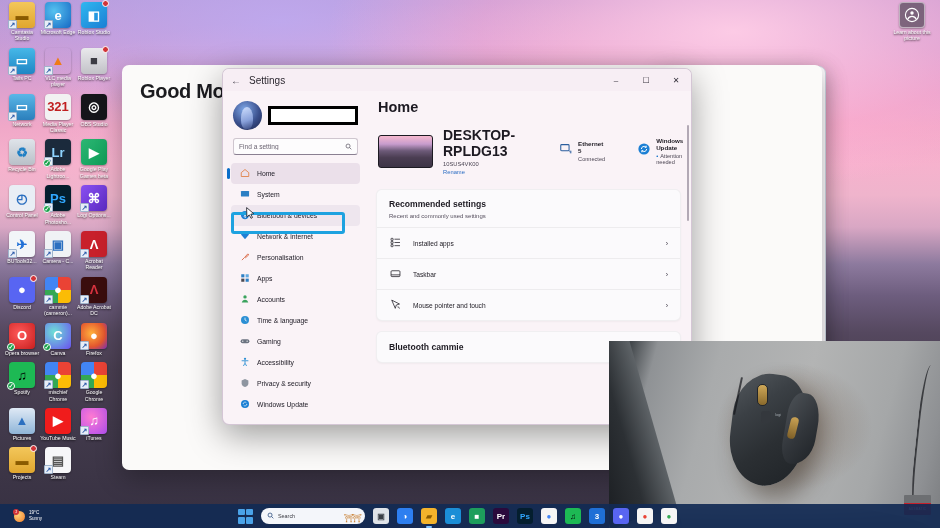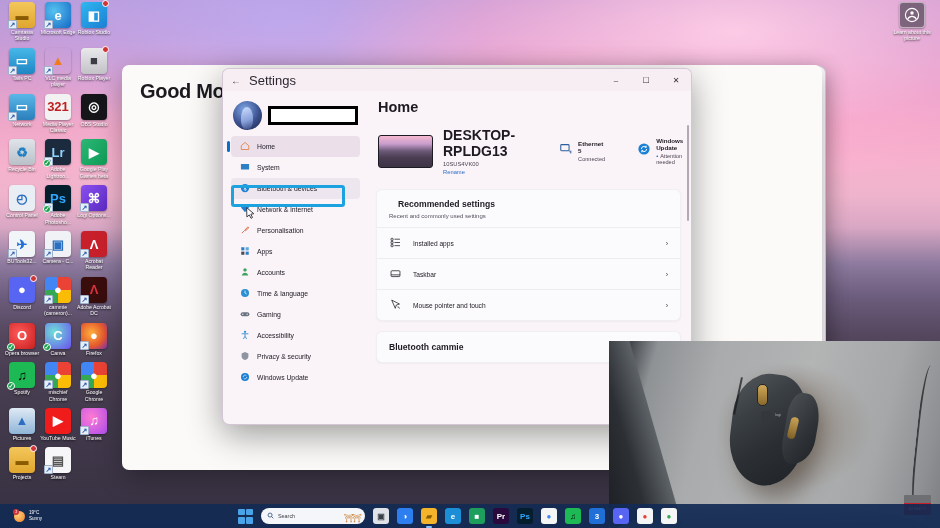--- a/index.html
+++ b/index.html
@@ -78,21 +78,21 @@
     position: absolute; left: 222px; top: 68px; width: 470px; height: 357px;
     background: #faf3f7; border-radius: 7px; overflow: hidden;
     box-shadow: 0 10px 34px rgba(0,0,0,.38);
     border: 1px solid rgba(180,160,185,.55);
   }
   #titlebar {
     height: 22px; display: flex; align-items: center;
     background: #f7eef4; padding-left: 8px;
   }
   #titlebar .back { font-size: 10px; color: #4a4650; width: 18px; }
-  #titlebar .tt { font-size: 13px; color: #2c2830; }
+  #titlebar .tt { font-size: 10px; color: #2c2830; }
   .wbtns { margin-left: auto; display: flex; }
   .wbtn {
     width: 30px; height: 22px; display: flex; align-items: center;
     justify-content: center; font-size: 8px; color: #34303a;
   }
 
   #sbody { display: flex; height: 335px; }
 
   
   #sidebar { width: 145px; padding: 6px 8px 0 8px; flex-shrink: 0; }
@@ -161,21 +161,21 @@
   .stat-s.warn:before {
     content: "•"; color: #0b6ec9; margin-right: 2px; font-weight: bold;
   }
 
   .card {
     background: #fbfafc; border: 1px solid rgba(0,0,0,.045);
     border-radius: 6px; margin-bottom: 10px; overflow: hidden;
     box-shadow: 0 1px 2px rgba(0,0,0,.04);
   }
   .card-head { padding: 9px 12px 8px 12px; }
-  .card-head .h { font-size: 8.6px; font-weight: bold; color: #1d1a22; margin-left: 9px; }
+  .card-head .h { font-size: 8.6px; font-weight: bold; color: #1d1a22; }
   .card-head .s { font-size: 6px; color: #57505f; margin-top: 4px; }
   .rowitem {
     height: 31px; display: flex; align-items: center; gap: 11px;
     padding: 0 12px; border-top: 1px solid rgba(0,0,0,.055);
     font-size: 6.6px; color: #1d1a22;
   }
   .rowitem .ri { width: 13px; font-size: 10px; color: #1d1a22; text-align: center; }
   .rowitem .chev { margin-left: auto; font-size: 7px; color: #3a3542; }
   .cloudcard { padding: 10px 12px 14px 12px; }
   .cloudcard .cl-ic { font-size: 13px; color: #0f8ce0; line-height: 1; }
@@ -373,20 +373,29 @@
 
     <div id="sbody">
 
       <div id="sidebar">
 
         <div id="acct">
           <div id="avatar"></div>
           <div id="namebox"></div>
         </div>
 
+        <div id="searchwrap">
+          <input type="text" placeholder="Find a setting" style="">
+          <span class="mag">
+            <svg width="7" height="7" viewBox="0 0 16 16">
+              <circle cx="7" cy="7" r="4.6" fill="none" stroke="#4e4856" stroke-width="1.5"></circle>
+              <path d="M10.5 10.5L14.5 14.5" stroke="#4e4856" stroke-width="1.5"></path>
+            </svg>
+          </span>
+        </div>
 
         <div id="sidebar-rel">
             <div class="navitem active">
               <span class="ni"><svg width="10" height="10" viewBox="0 0 16 16">
                   <path d="M2 7.4L8 2.4l6 5v6.2H2z" fill="none" stroke="#e07a3a" stroke-width="1.3"></path>
                 </svg></span>
               <span>Home</span>
             </div>
             <div class="navitem">
               <span class="ni"><svg width="10" height="10" viewBox="0 0 16 16">

